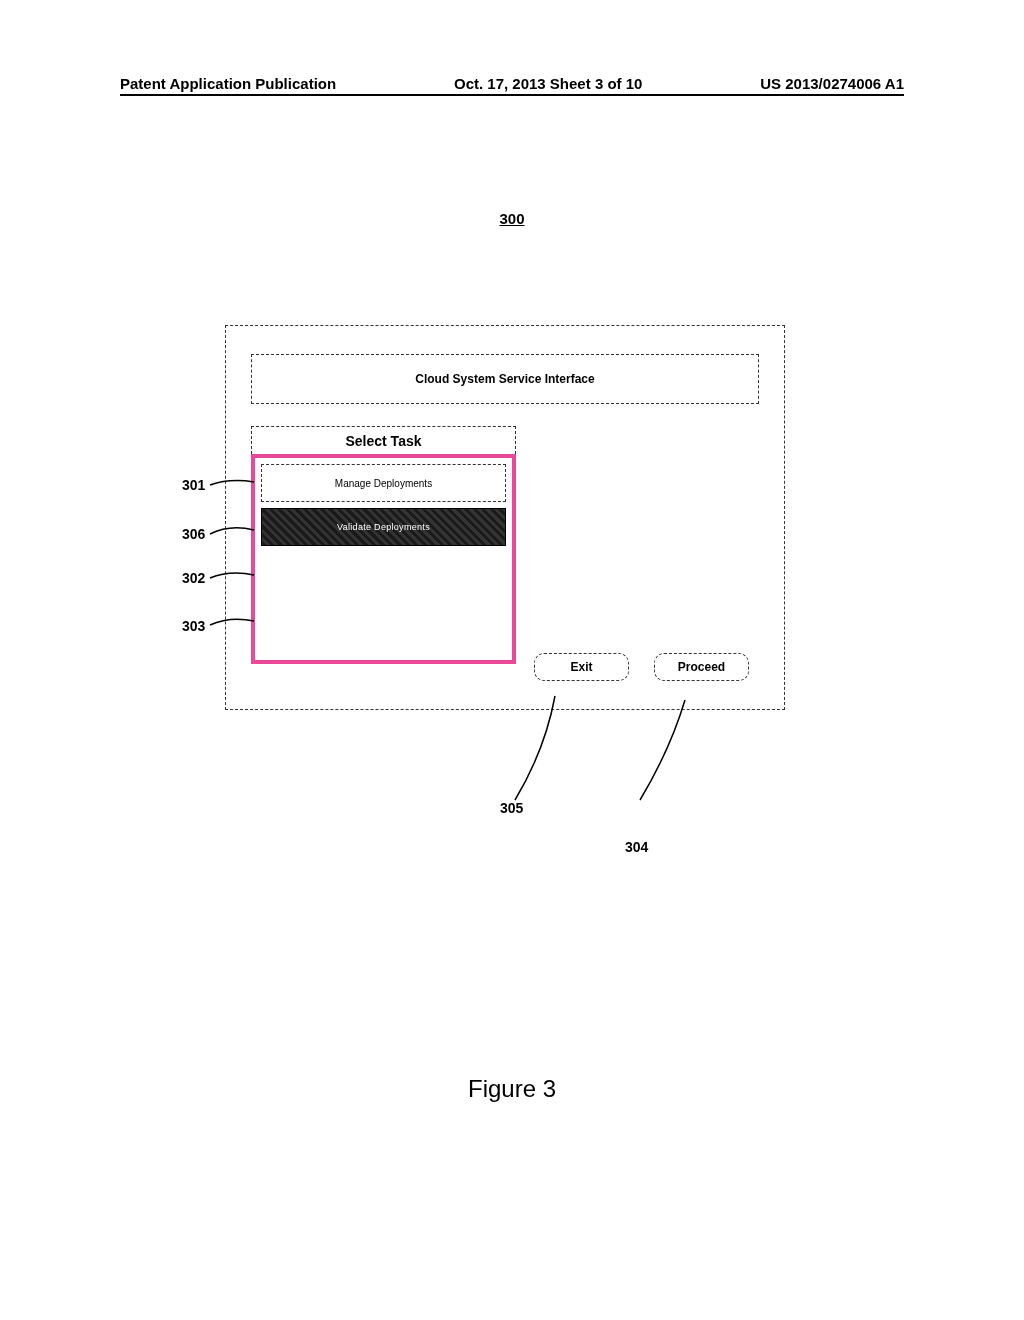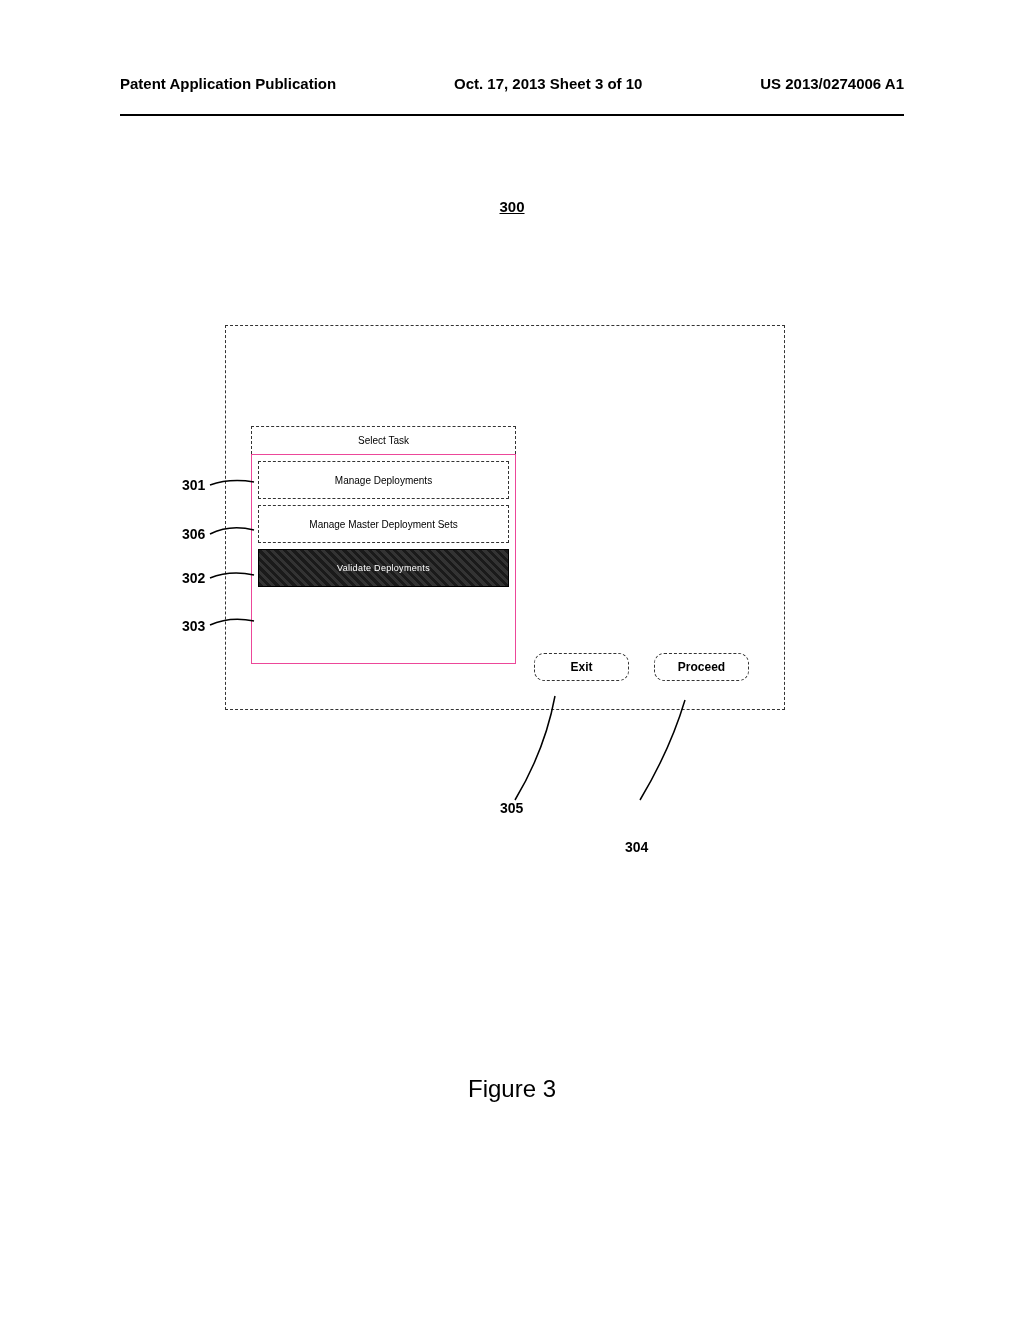--- a/index.html
+++ b/index.html
@@ -17,25 +17,25 @@
     .header-line {
       position: absolute;
       top: 75px;
       left: 120px;
       right: 120px;
       display: flex;
       justify-content: space-between;
       font-size: 15px;
       font-weight: bold;
       border-bottom: 2px solid #000;
-      padding-bottom: 22px;
+      padding-bottom: 2px;
     }
     .ref-300 {
       position: absolute;
-      top: 198px;
+      top: 210px;
       left: 50%;
       transform: translateX(-50%);
       font-size: 15px;
       font-weight: bold;
       text-decoration: underline;
     }
     .dialog {
       position: absolute;
       top: 325px;
       left: 225px;
@@ -62,25 +62,25 @@
       left: 25px;
       width: 265px;
     }
     .panel-header {
       border: 1px dashed #333;
       border-bottom: none;
       height: 28px;
       display: flex;
       align-items: center;
       justify-content: center;
-      font-weight: normal;
-      font-size: 10px;
+      font-weight: bold;
+      font-size: 14px;
     }
     .task-list {
-      border: 1px solid #ec4899;
+      border: 4px solid #ec4899;
       height: 210px;
       padding: 6px 6px;
     }
     .task-item {
       height: 38px;
       border: 1px dashed #333;
       display: flex;
       align-items: center;
       justify-content: center;
       font-size: 10px;
@@ -136,26 +136,26 @@
 
 <div class="header-line">
   <span>Patent Application Publication</span>
   <span>Oct. 17, 2013  Sheet 3 of 10</span>
   <span>US 2013/0274006 A1</span>
 </div>
 
 <div class="ref-300">300</div>
 
 <div class="dialog">
+  <div class="title-box">Cloud System Service Interface</div>
 
   <div class="task-panel">
     <div class="panel-header">Select Task</div>
     <div class="task-list">
       <div class="task-item">Manage Deployments</div>
-      <div class="task-item">Manage Master Deployment Sets</div>
       <div class="task-item selected">Validate Deployments</div>
     </div>
   </div>
 
   <div class="btn exit">Exit</div>
   <div class="btn proceed">Proceed</div>
 </div>
 
 <div class="ref-label" style="top:477px; left:182px;">301</div>
 <div class="ref-label" style="top:526px; left:182px;">306</div>

